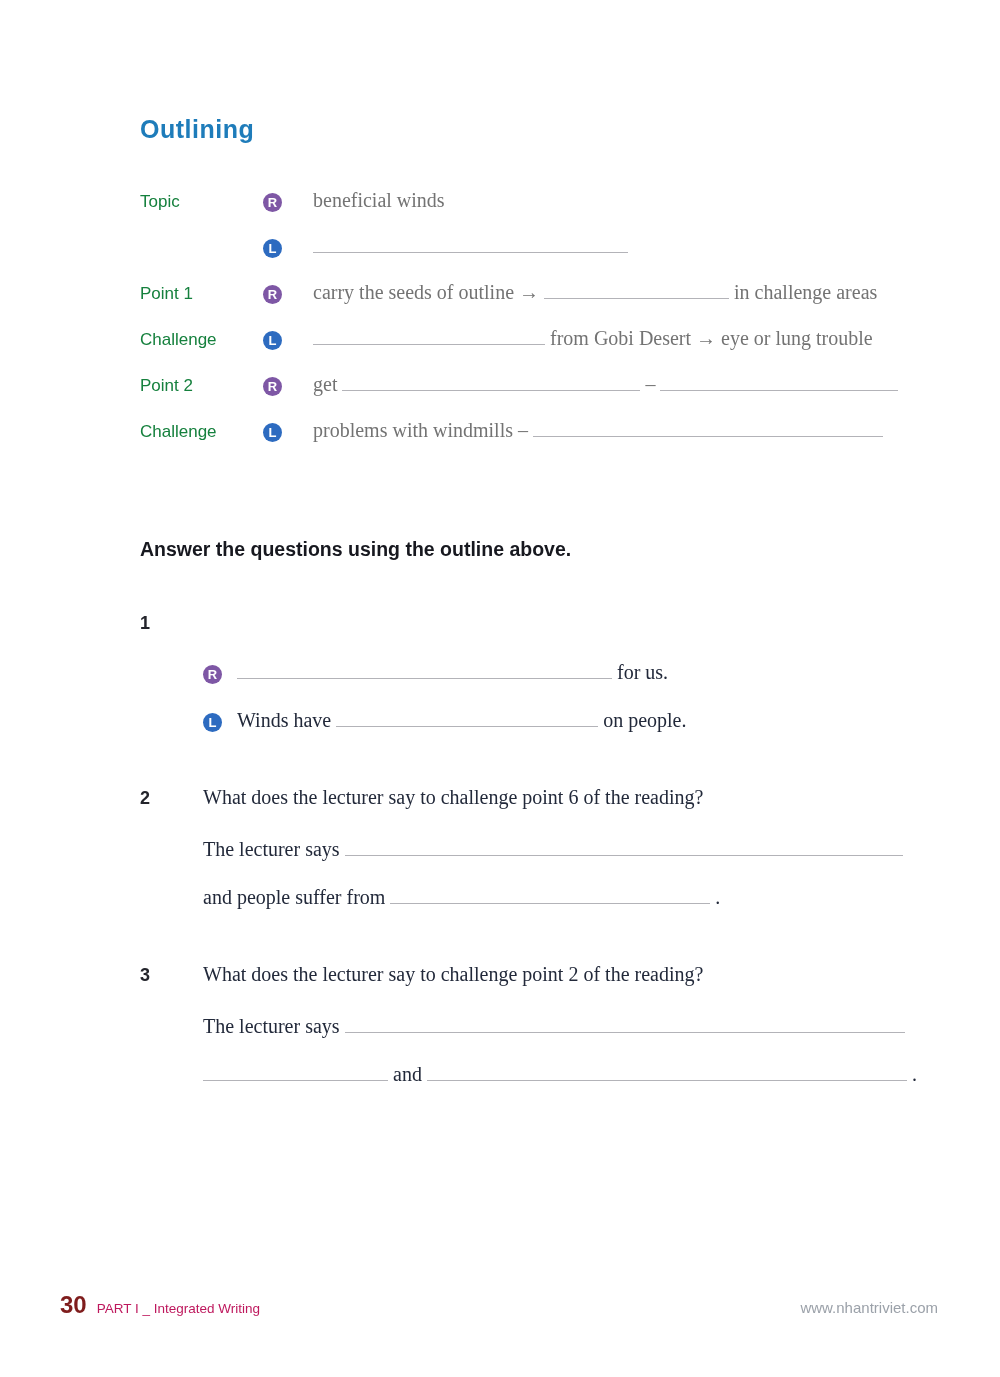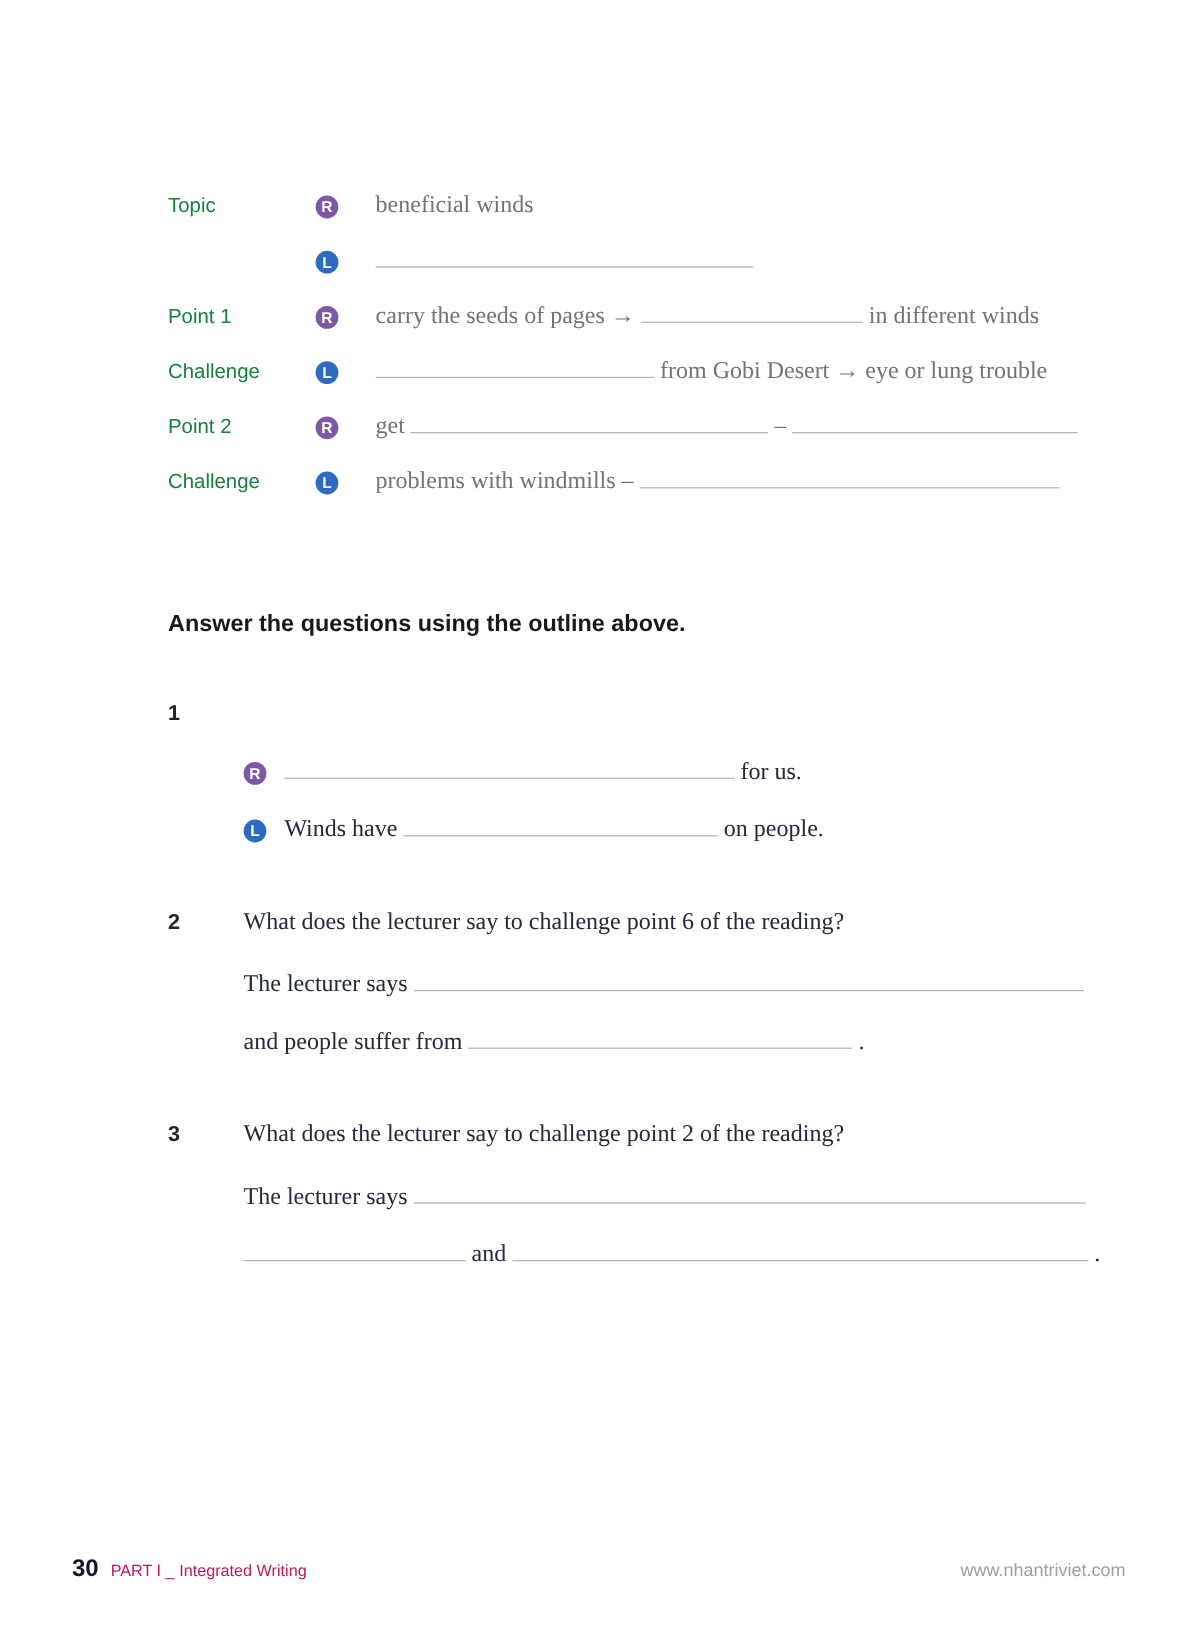--- a/index.html
+++ b/index.html
@@ -27,46 +27,47 @@
   .question{margin-bottom:48px;}
   .qhead{display:flex;align-items:baseline;margin-bottom:24px;}
   .qnum{flex:0 0 63px;font-size:18px;font-weight:700;color:#23242b;font-family:"Liberation Sans",sans-serif;}
   .qtext{font-family:"Liberation Serif",serif;font-size:20px;color:#22293a;line-height:28px;}
   .qline{display:flex;align-items:baseline;margin-left:63px;margin-bottom:19px;min-height:29px;}
   .qline .badge{margin-right:15px;flex:0 0 auto;}
   .lcontent{font-family:"Liberation Serif",serif;font-size:20px;color:#22293a;line-height:29px;}
 
   .footer{position:absolute;left:60px;right:62px;bottom:58px;display:flex;justify-content:space-between;align-items:baseline;}
   .footer-left{display:flex;align-items:baseline;}
-  .page-num{font-size:20px;font-weight:700;color:#0f172a;margin-right:10px;}
+  .page-num{font-size:24px;font-weight:700;color:#7f1d1d;margin-right:10px;}
   .part{font-size:13.5px;color:#be185d;}
   .site{font-size:15px;color:#9ba1a9;}
 </style>
 </head>
 <body>
 
 <div class="page">
 
+  <h1 class="title">Outlining</h1>
 
 
   <div class="outline" id="outline">
       <div class="orow">
         <span class="olabel">Topic</span>
         <span class="oicon"><span class="badge r">R</span></span>
         <span class="ocontent"><span class="txt">beneficial winds</span></span>
       </div>
       <div class="orow">
         <span class="olabel"></span>
         <span class="oicon"><span class="badge l">L</span></span>
         <span class="ocontent"><span class="blank" style="width: 315px;"></span></span>
       </div>
       <div class="orow">
         <span class="olabel">Point 1</span>
         <span class="oicon"><span class="badge r">R</span></span>
-        <span class="ocontent"><span class="txt">carry the seeds of pages → </span><span class="blank" style="width: 185px;"></span><span class="txt"> in different winds</span></span>
+        <span class="ocontent"><span class="txt">carry the seeds of outline → </span><span class="blank" style="width: 185px;"></span><span class="txt"> in challenge areas</span></span>
       </div>
       <div class="orow">
         <span class="olabel">Challenge</span>
         <span class="oicon"><span class="badge l">L</span></span>
         <span class="ocontent"><span class="blank" style="width: 232px;"></span><span class="txt"> from Gobi Desert → eye or lung trouble</span></span>
       </div>
       <div class="orow">
         <span class="olabel">Point 2</span>
         <span class="oicon"><span class="badge r">R</span></span>
         <span class="ocontent"><span class="txt">get </span><span class="blank" style="width: 298px;"></span><span class="txt"> – </span><span class="blank" style="width: 238px;"></span></span>

